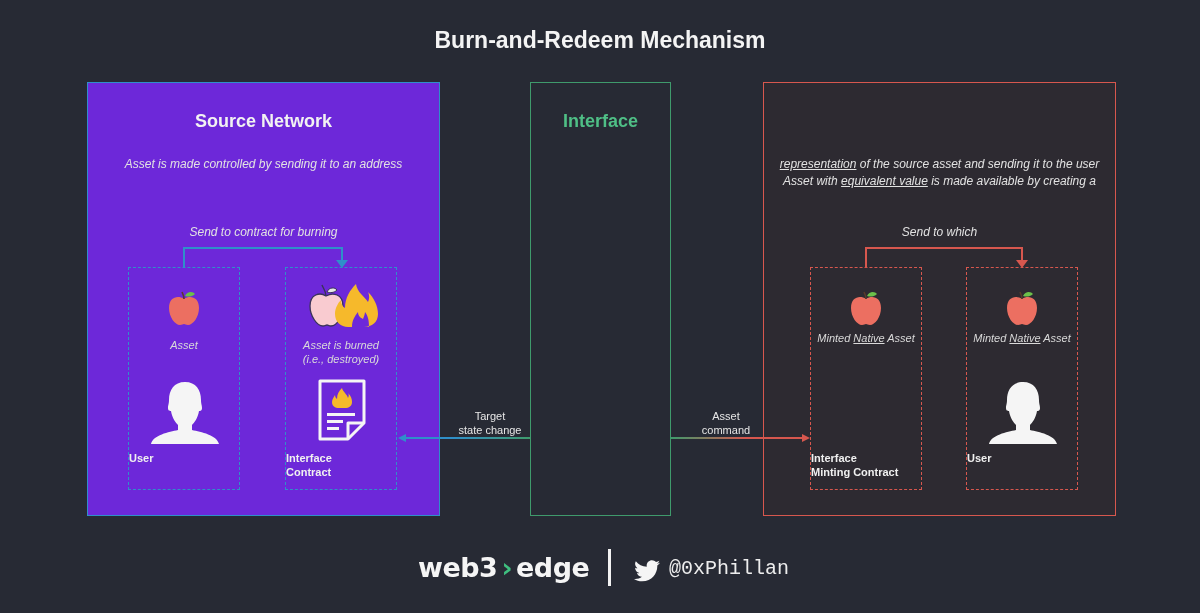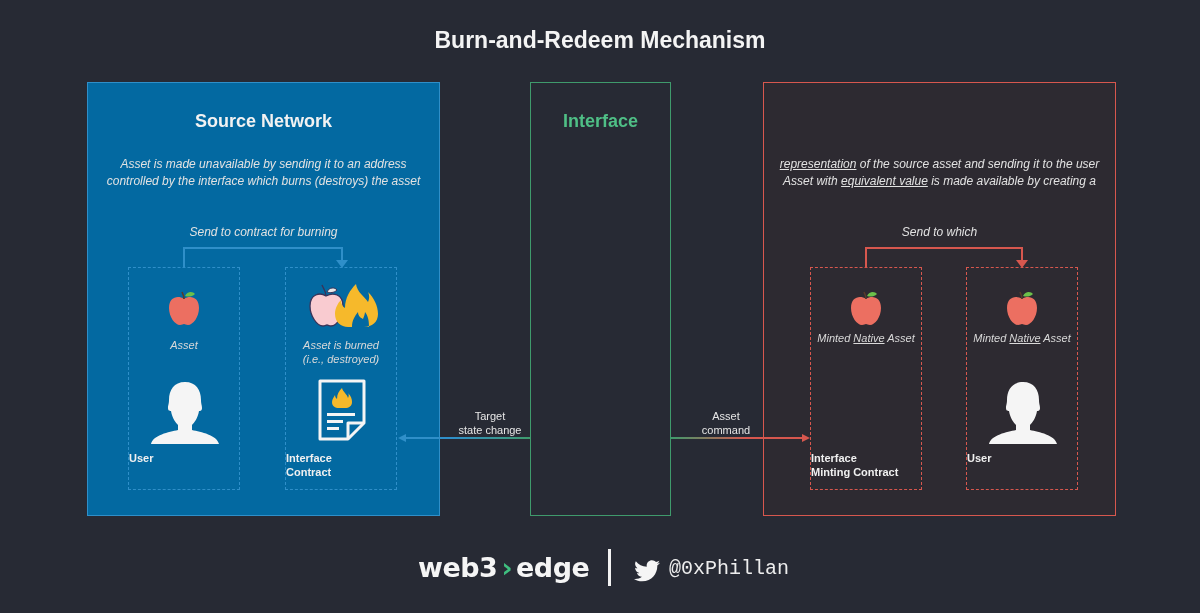--- a/index.html
+++ b/index.html
@@ -1,21 +1,21 @@
 <!DOCTYPE html>
 <html><head>
 <meta charset="utf-8">
 <style>
   * { box-sizing: border-box; margin: 0; padding: 0; }
   html, body { width: 1200px; height: 613px; background: #272a34; overflow: hidden; }
   body { position: relative; font-family: "Liberation Sans", "DejaVu Sans", sans-serif; color: #ececec; }
   .abs { position: absolute; }
   .title { left: 0; width: 1200px; top: 27px; text-align: center; font-size: 23px; font-weight: bold; color: #f4f4f4; }
   .panel { position: absolute; }
-  #source-panel { left: 87px; top: 82px; width: 353px; height: 434px; border: 1.5px solid #2f8fc9; background: #0369a1; }
+  #source-panel { left: 87px; top: 82px; width: 353px; height: 434px; border: 1.5px solid #2f8fc9; background: #6d28d9; }
   #interface-panel { left: 530px; top: 82px; width: 141px; height: 434px; border: 1.5px solid #3f9a6c; background: #272a34; }
   #target-panel { left: 763px; top: 82px; width: 353px; height: 434px; border: 1.5px solid #d7574e; background: #2d2a31; }
   .panel-title { position: absolute; left: 0; width: 100%; top: 28px; text-align: center; font-size: 18px; font-weight: bold; color: #f2f2f2; }
   #interface-panel .panel-title { color: #4fbf86; }
   .panel-desc { position: absolute; left: 0; width: 100%; top: 73px; text-align: center; font-size: 12px; font-style: italic; line-height: 17px; color: #e2e2e2; }
   .panel-desc u { text-decoration: underline; }
   .flow-label { position: absolute; left: 0; width: 100%; top: 142px; text-align: center; font-size: 12px; font-style: italic; color: #e2e2e2; }
   .dashed-box { position: absolute; width: 112px; height: 223px; }
   .blue-dash { border: 1.5px dashed #2f8fc9; }
   .red-dash { border: 1.5px dashed #d7574e; }
@@ -31,22 +31,21 @@
   .footer-handle { position: absolute; left: 669px; top: 557px; font-size: 20px; color: #ededed; font-family: Liberation Mono, monospace; }
 </style>
 </head>
 <body>
 
 <div class="abs title">Burn-and-Redeem Mechanism</div>
 
 <div class="panel" id="source-panel">
   <div class="panel-title">Source Network</div>
   <div class="panel-desc">
-    <div>Asset is made unavailable by sending it to an address</div>
-    <div>controlled by the interface which burns (destroys) the asset</div>
+    <div>Asset is made controlled by sending it to an address</div>
   </div>
   <div class="flow-label">Send to contract for burning</div>
 
   <div class="dashed-box blue-dash" style="left:40px; top:184px;">
     <svg class="icon" style="left:38px; top:22px;" width="34" height="36" viewBox="0 0 34 36">
       <path d="M17 9 C11 5 2 7 2 18 C2 27 8 35 13 35 C15 35 16 34 17 34 C18 34 19 35 21 35 C26 35 32 27 32 18 C32 7 23 5 17 9 Z" fill="#ec6f61"></path>
       <path d="M17 9 C17 6 16 4 15 2" stroke="#5a3a2a" stroke-width="1.6" fill="none"></path>
       <path d="M18 6 C20 1 26 1 28 4 C25 7 21 7 18 6 Z" fill="#6cc04a"></path>
     </svg>
     <div class="item-label" style="top:70px;">Asset</div>

